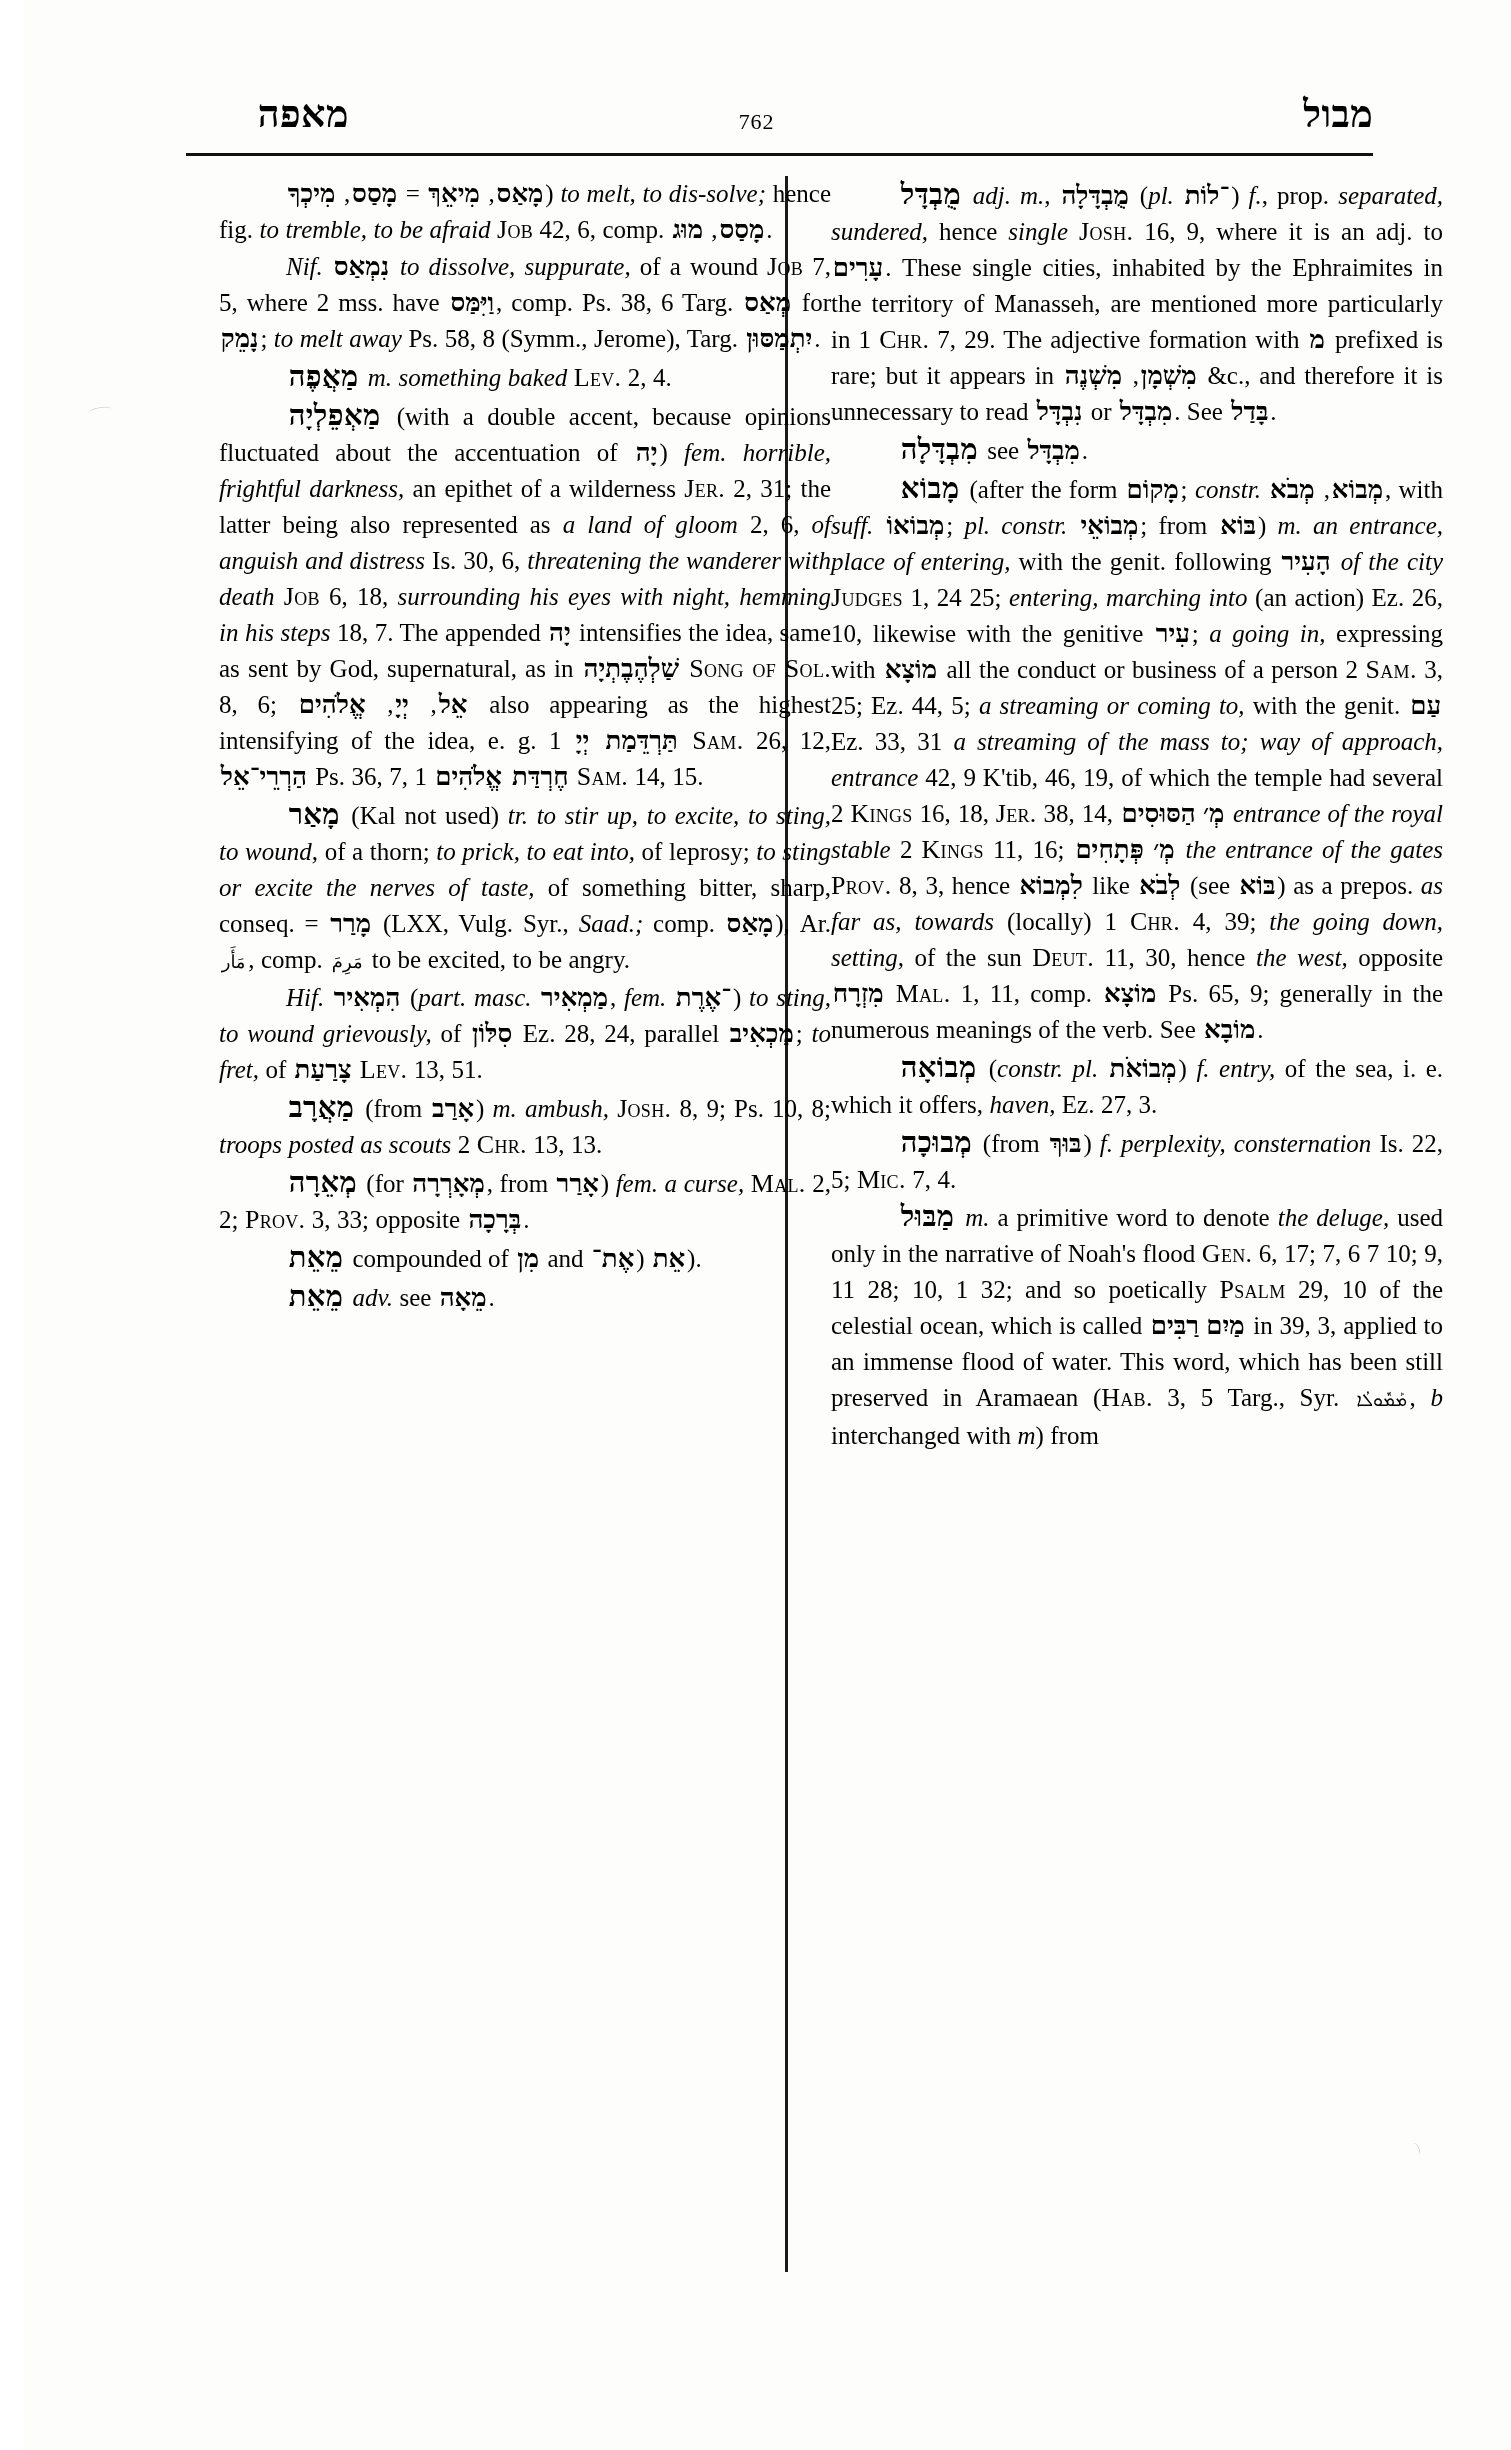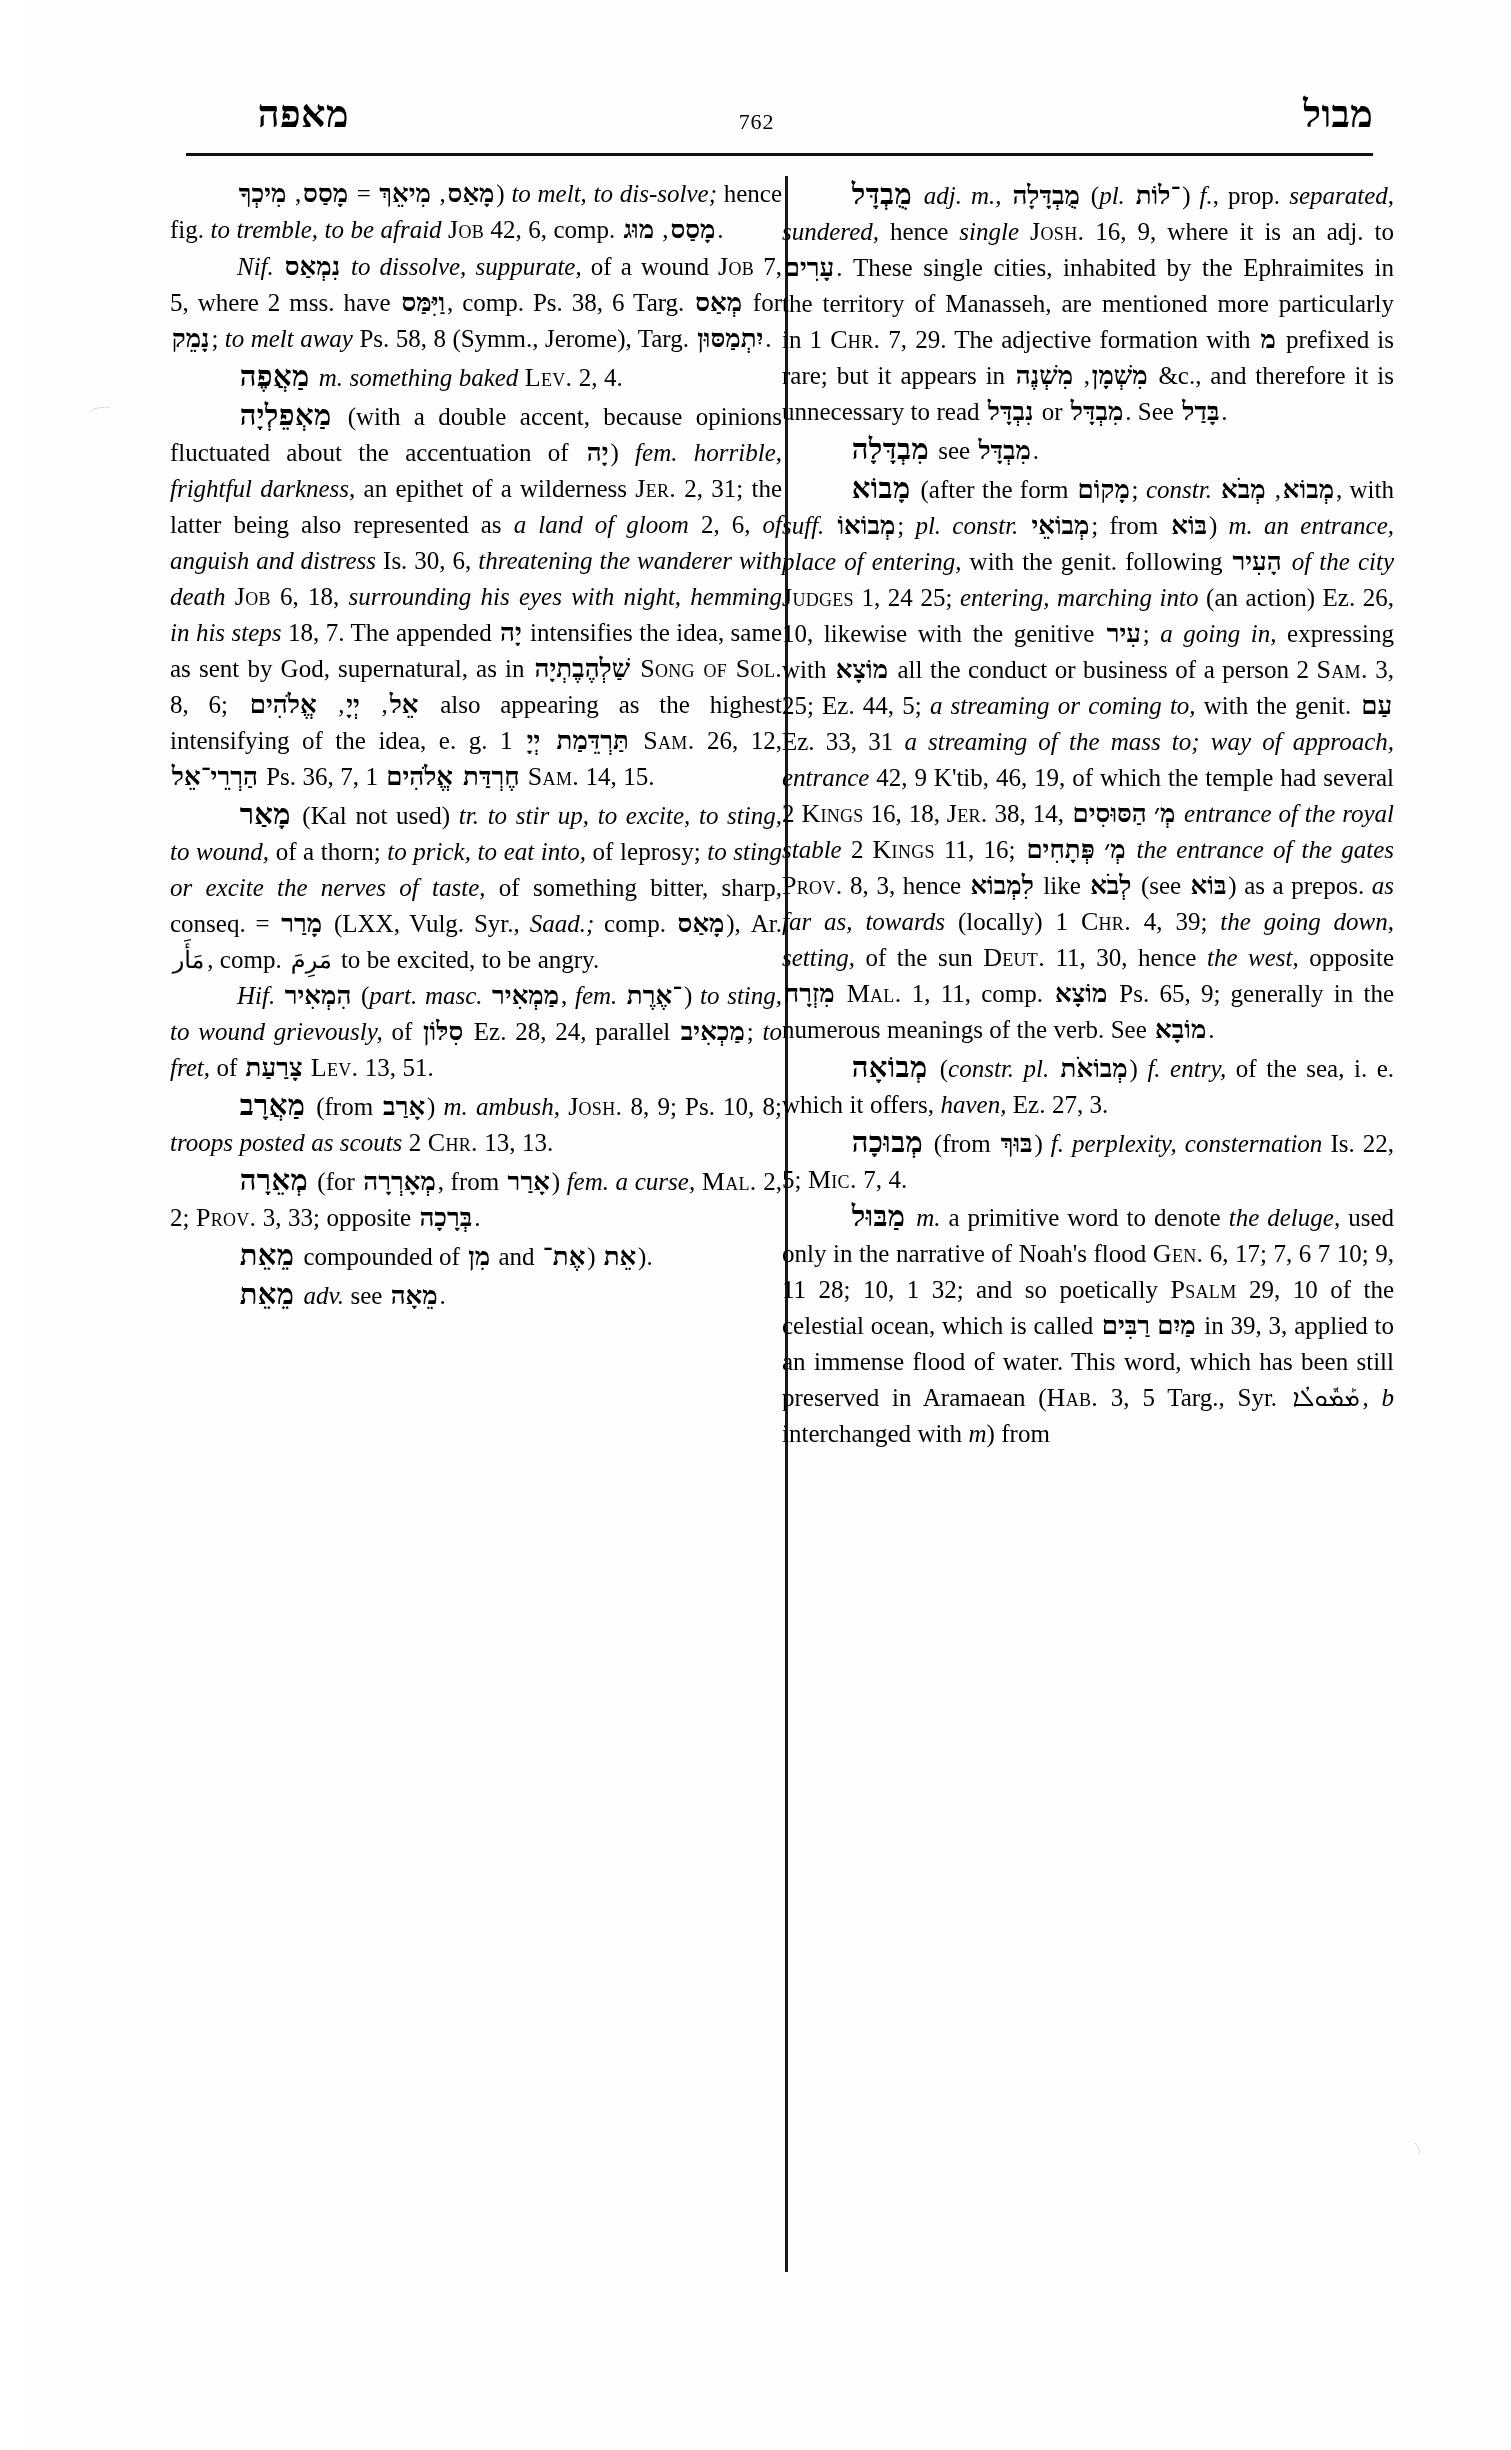--- a/index.html
+++ b/index.html
@@ -65,21 +65,21 @@
   }
 
   
   .cols {
     position: absolute;
     left: 97px;
     top: 176px;
     width: 1322px;
     height: 2186px;
     display: flex;
-    justify-content: center;
+    justify-content: flex-end;
   }
   .col {
     width: 612px;
     position: relative;
   }
   .col-divider {
     position: absolute;
     left: 761px;
     top: 176px;
     width: 2.7px;
@@ -110,21 +110,21 @@
     padding: 0 2.7px;
   }
   .heb {
     font-size: 26px;
     font-weight: 700;
     direction: rtl;
     unicode-bidi: embed;
     padding: 0 1.8px;
   }
   .arab, .syr {
-    font-size: 24px;
+    font-size: 18px;
     direction: rtl;
     unicode-bidi: embed;
     padding: 0 2.7px;
   }
   i, .it { font-style: italic; }
   .sc {
     font-variant: small-caps;
     font-size: 26px;
     letter-spacing: 0.3px;
   }

